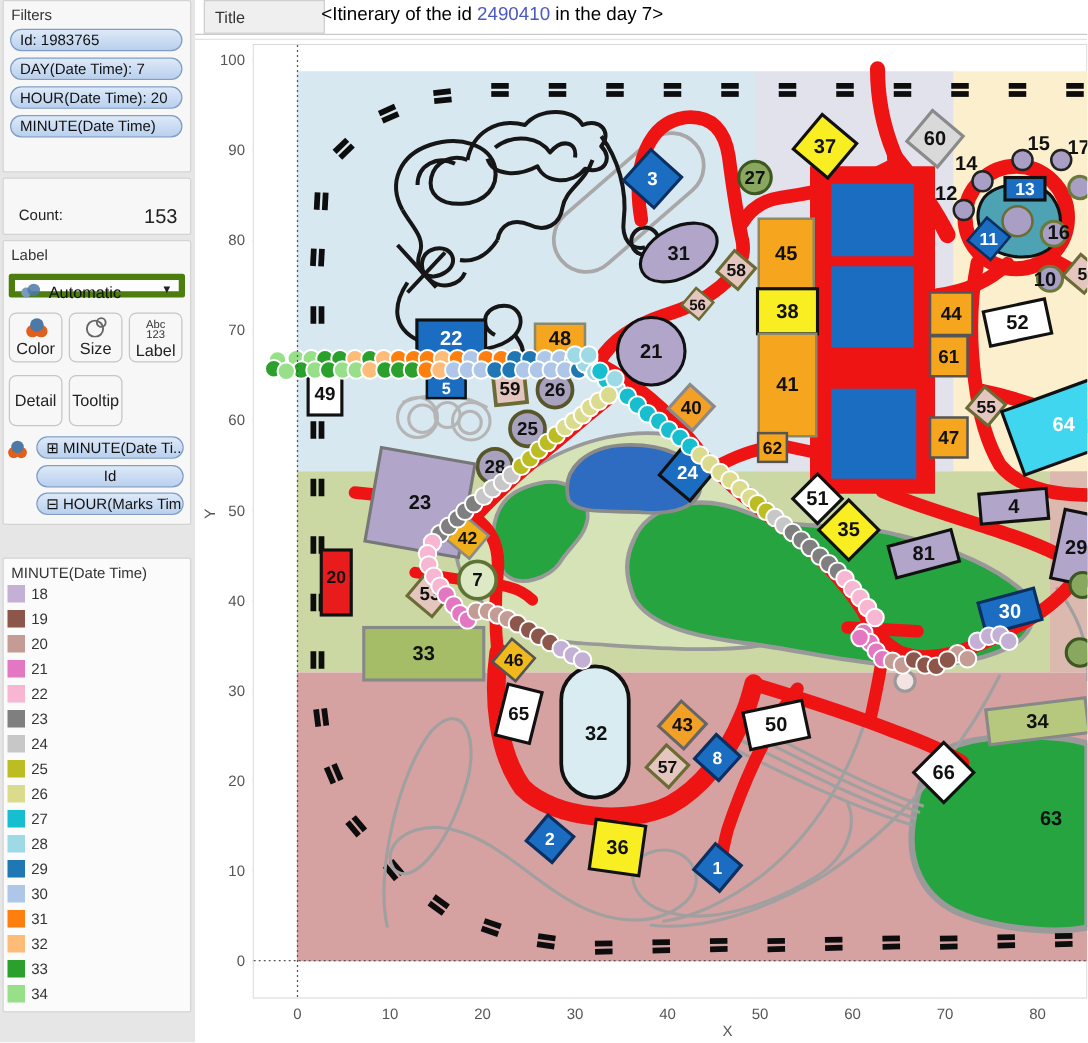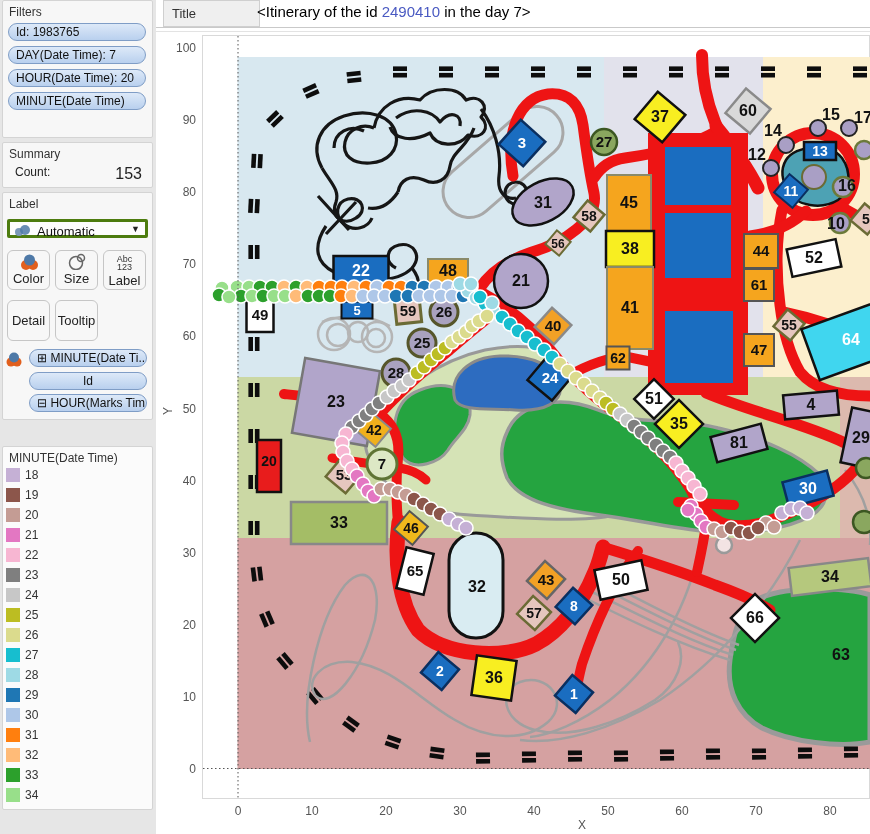--- a/index.html
+++ b/index.html
@@ -22,30 +22,29 @@
 
 <div class="pill" style="top:23px">Id: 1983765</div>
 
 <div class="pill" style="top:46px">DAY(Date Time): 7</div>
 
 <div class="pill" style="top:69px">HOUR(Date Time): 20</div>
 
 <div class="pill" style="top:92px">MINUTE(Date Time)</div>
 
 <div class="card" style="top:142px;height:46px">
-      <div class="hdr">Summary</div>
       <div style="position:absolute;left:12px;top:22px;font-size:12px;color:#222">Count:</div>
       <div style="position:absolute;right:10px;top:22px;font-size:16px;color:#222">153</div>
     </div>
 
 <div class="card" style="top:192px;height:228px">
       <div class="hdr">Label</div>
     </div>
 
-<div style="position:absolute;left:7px;top:219px;width:141px;height:19px;border:3px solid #4d7c0f;border-radius:2px;background:#fdfdfd">
+<div style="position:absolute;left:7px;top:219px;width:141px;height:19px;border:5px solid #4d7c0f;border-radius:2px;background:#fdfdfd">
       <svg width="20" height="15" style="position:absolute;left:3px;top:2px">
         <circle cx="6" cy="8" r="4" fill="#7b99b8"></circle>
         <circle cx="12" cy="6" r="5" fill="#4e79a7" fill-opacity="0.85"></circle>
       </svg>
       <span style="position:absolute;left:27px;top:2px;font-size:13px;color:#111">Automatic</span>
       <span style="position:absolute;right:5px;top:2px;font-size:9px;color:#222">▼</span>
     </div>
 
 <div class="mbtn" style="left:7px;top:250px;width:43px;height:40px"><svg width="22" height="17" style="margin-top:2px">
         <circle cx="8" cy="12" r="5" fill="#e15f1d"></circle>

